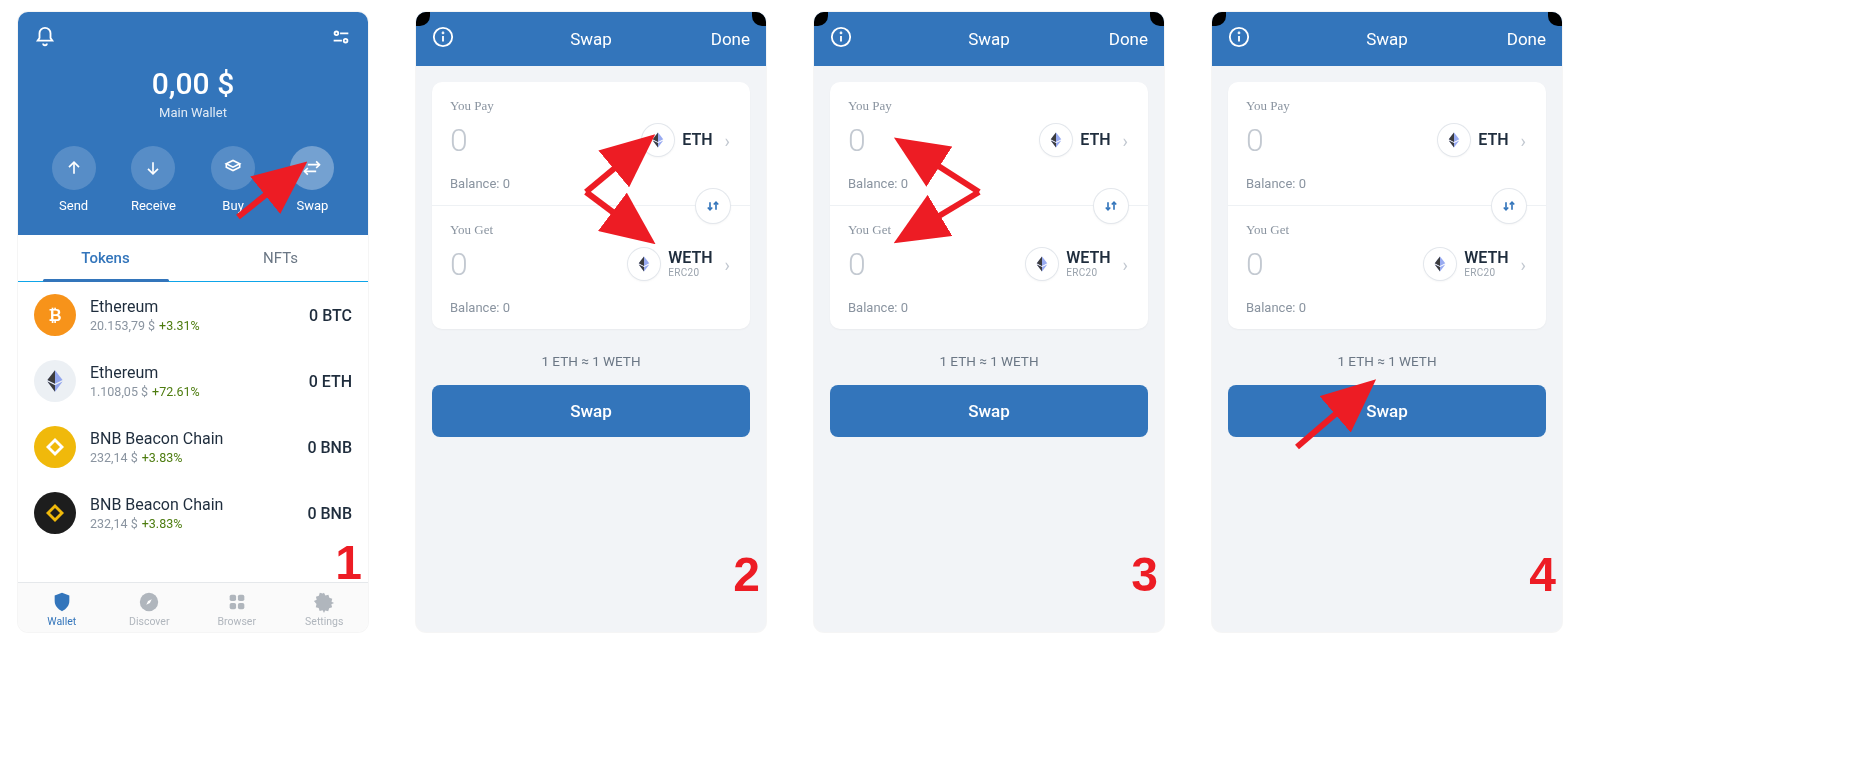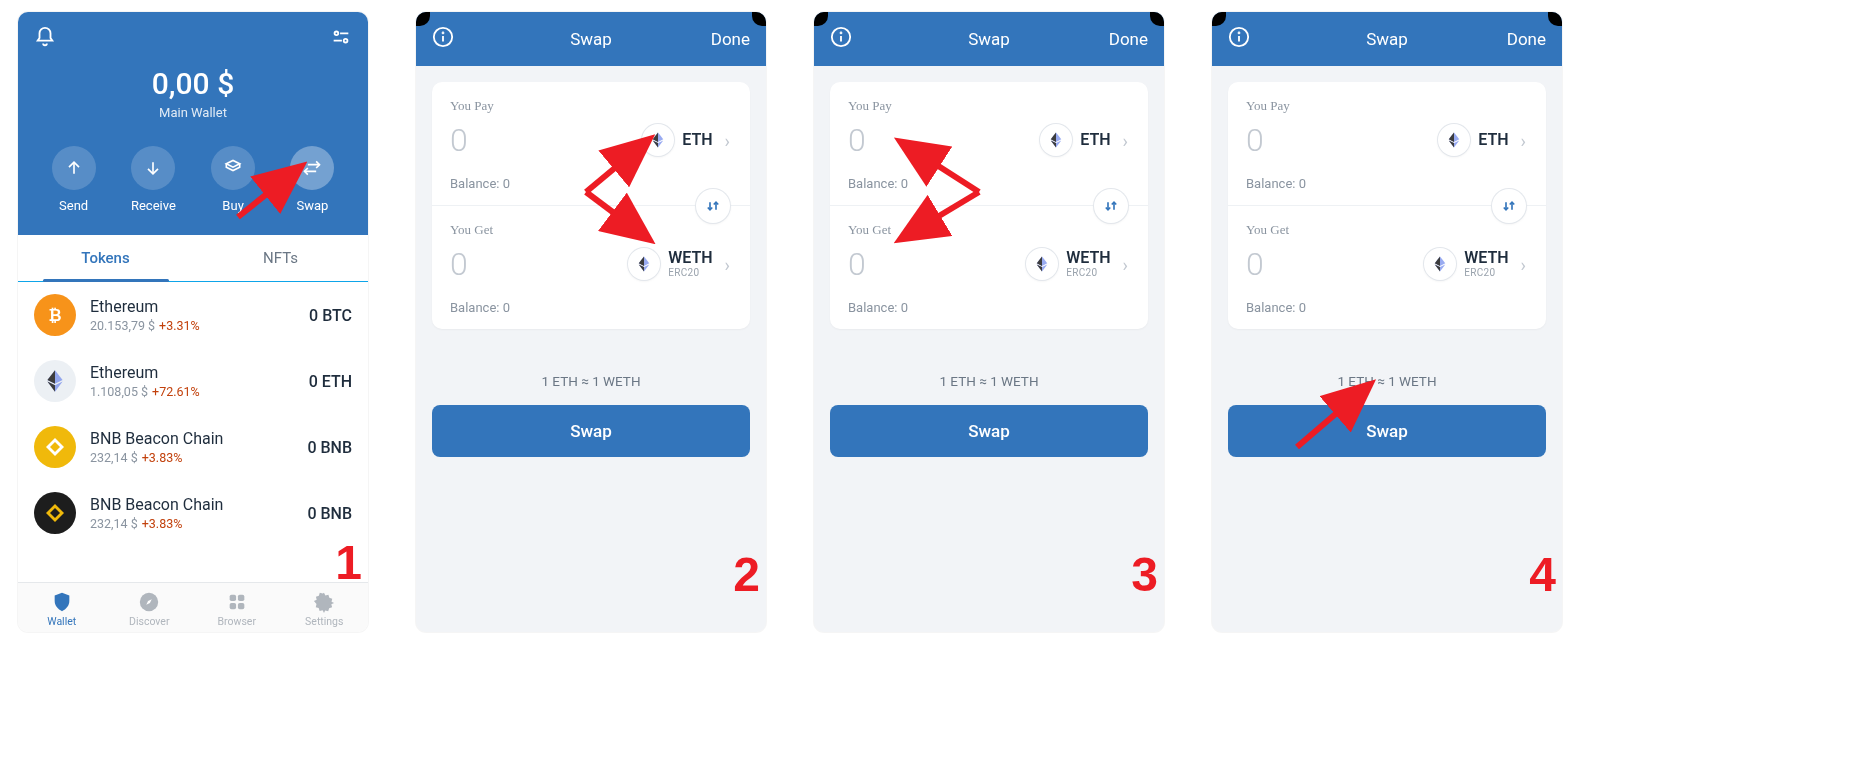--- a/index.html
+++ b/index.html
@@ -101,21 +101,21 @@
     font-weight: 700; color: #fff;
   }
   .coin.btc { background: #F7931A; }
   .coin.eth { background: #ecf0f4; }
   .coin.bnbb { background: #F0B90B; }
   .coin.bnbs { background: #1d1d1d; }
   .coin svg { width: 26px; height: 26px; }
   .row .meta { flex: 1; }
   .row .name { font-size: 16px; color: #1f2d3d; }
   .row .price { font-size: 12.5px; color: #8a94a0; margin-top: 2px; }
-  .row .price .pos { color: #c2410c; margin-left: 4px; }
+  .row .price .pos { color: #4d7c0f; margin-left: 4px; }
   .row .bal { font-size: 16px; color: #1f2d3d; font-weight: 500; }
   .add-tokens {
     display: flex; align-items: center; justify-content: center;
     gap: 8px;
     color: #3375BB;
     font-size: 16px;
     font-weight: 500;
     padding: 18px 0 10px;
   }
   .add-tokens svg { width: 20px; height: 20px; stroke: #3375BB; fill: none; stroke-width: 2; }
@@ -195,21 +195,20 @@
     background: #fff;
     box-shadow: 0 0 0 1px #e3e7ec, 0 1px 3px rgba(0,0,0,0.08);
     display: flex; align-items: center; justify-content: center;
   }
   .swap-toggle svg { width: 18px; height: 18px; stroke: #3375BB; fill: none; stroke-width: 2.2; }
   .rate {
     text-align: center;
     font-size: 13.5px;
     color: #6b7785;
     padding: 8px 0 16px;
-    margin-top: 20px;
   }
   .swap-btn {
     margin: 0 16px;
     background: #3375BB;
     color: #fff;
     text-align: center;
     padding: 16px;
     border-radius: 8px;
     font-size: 17px;
     font-weight: 500;

